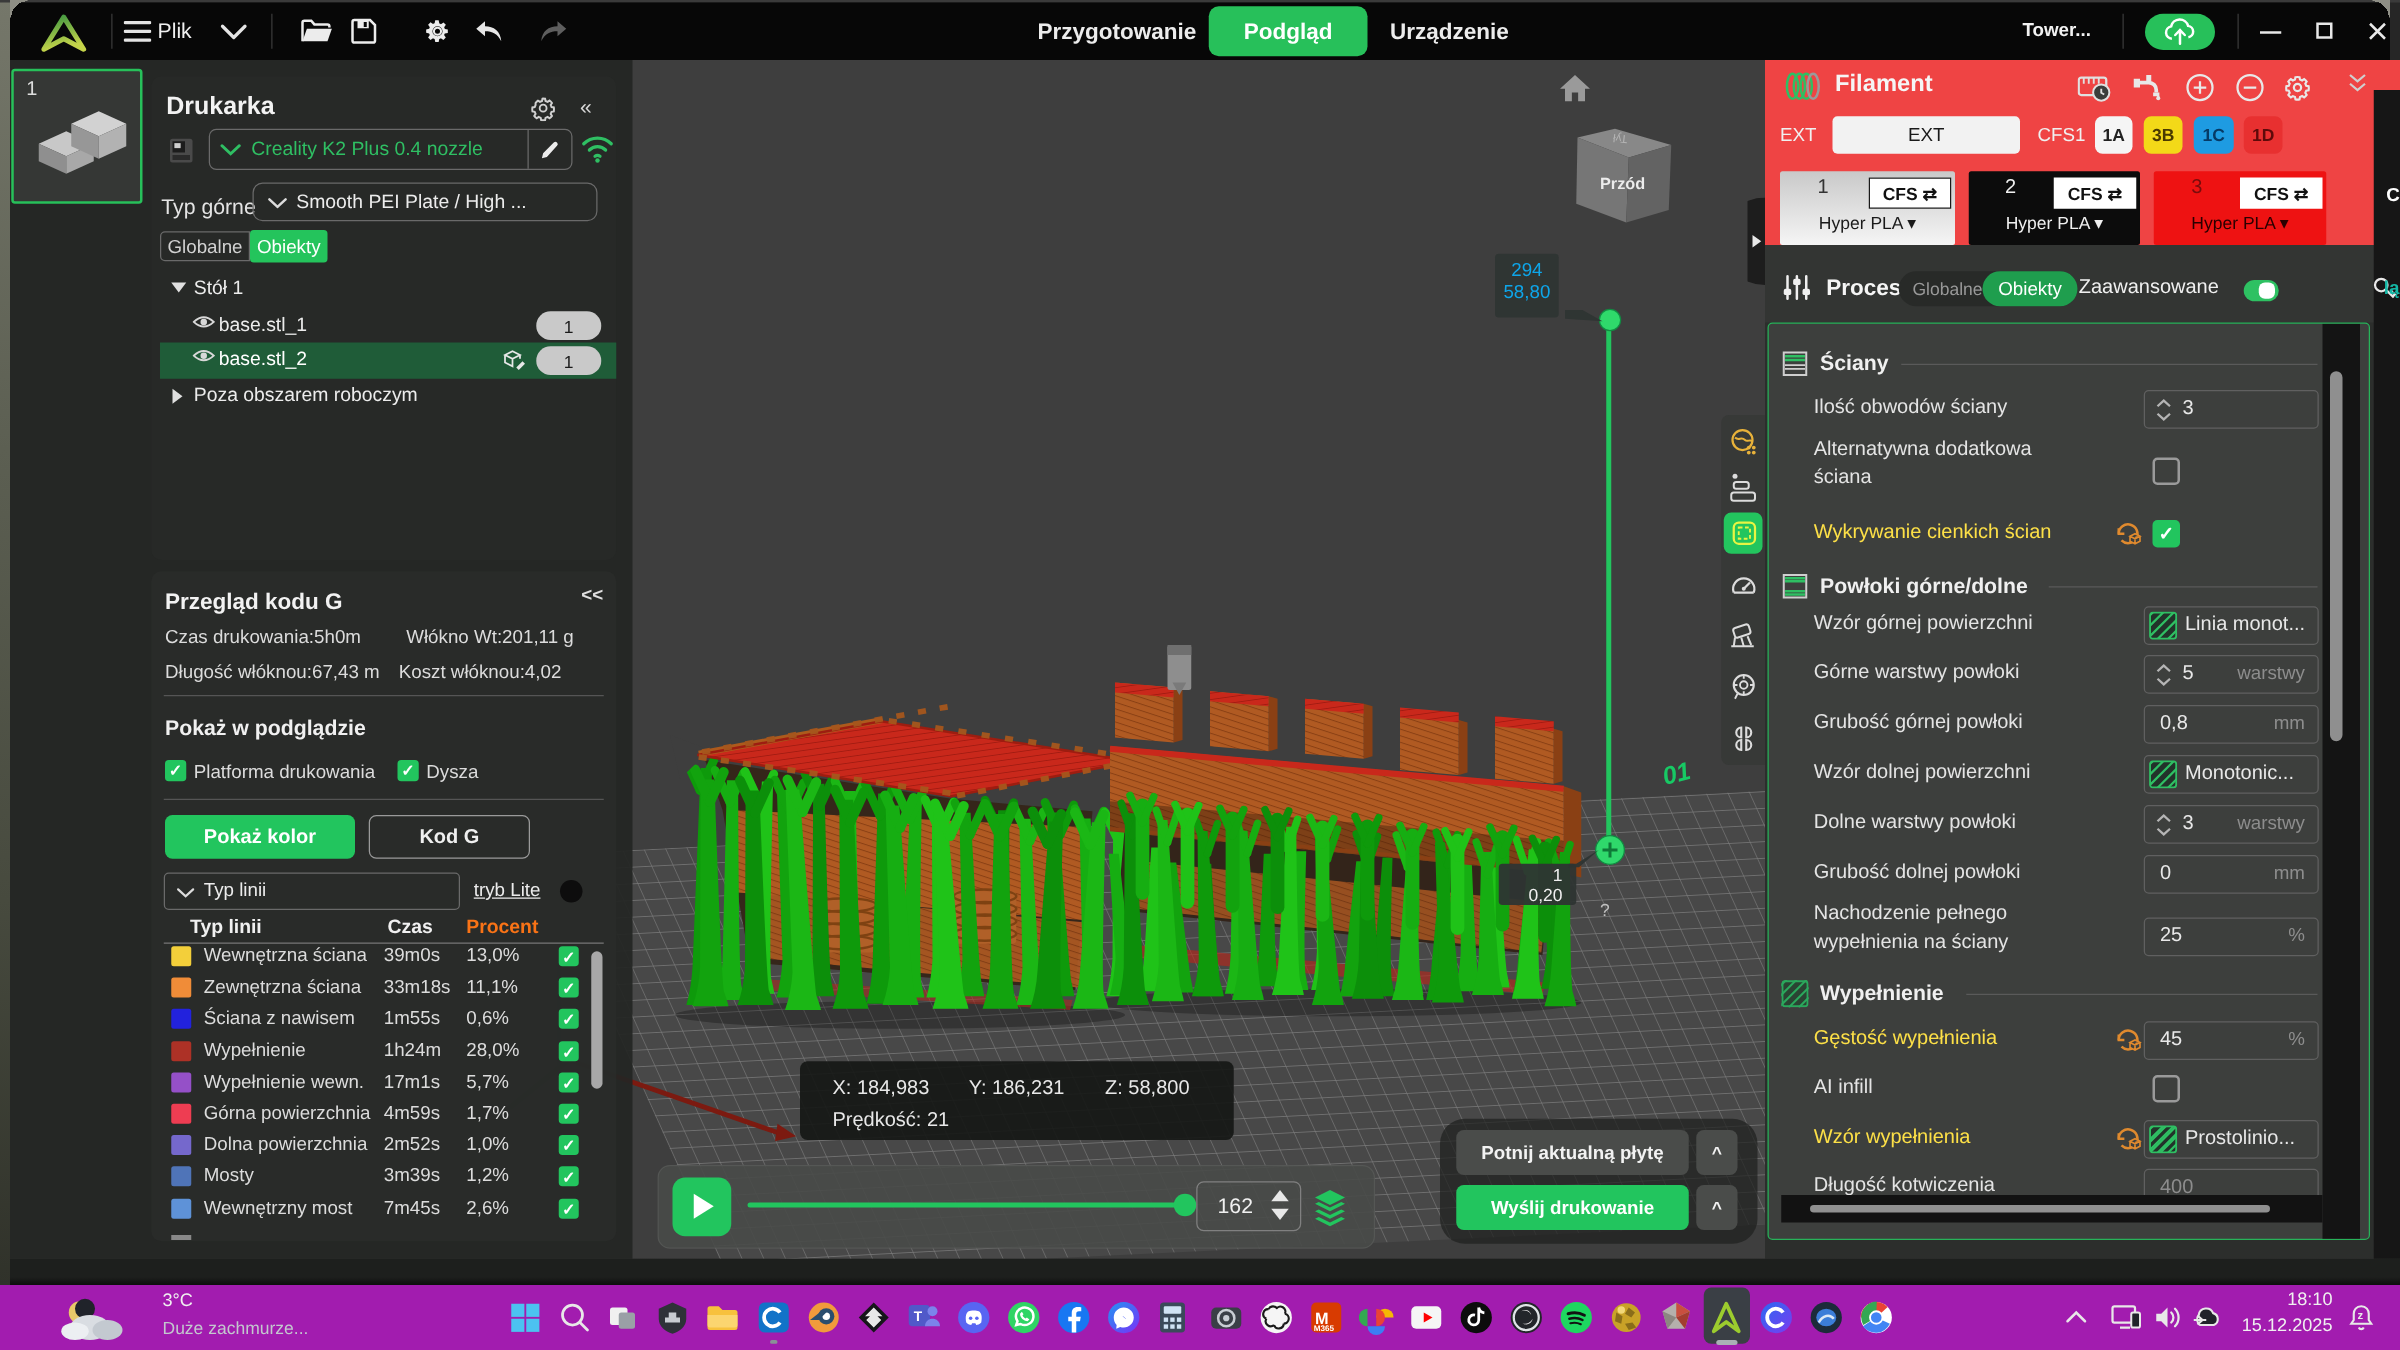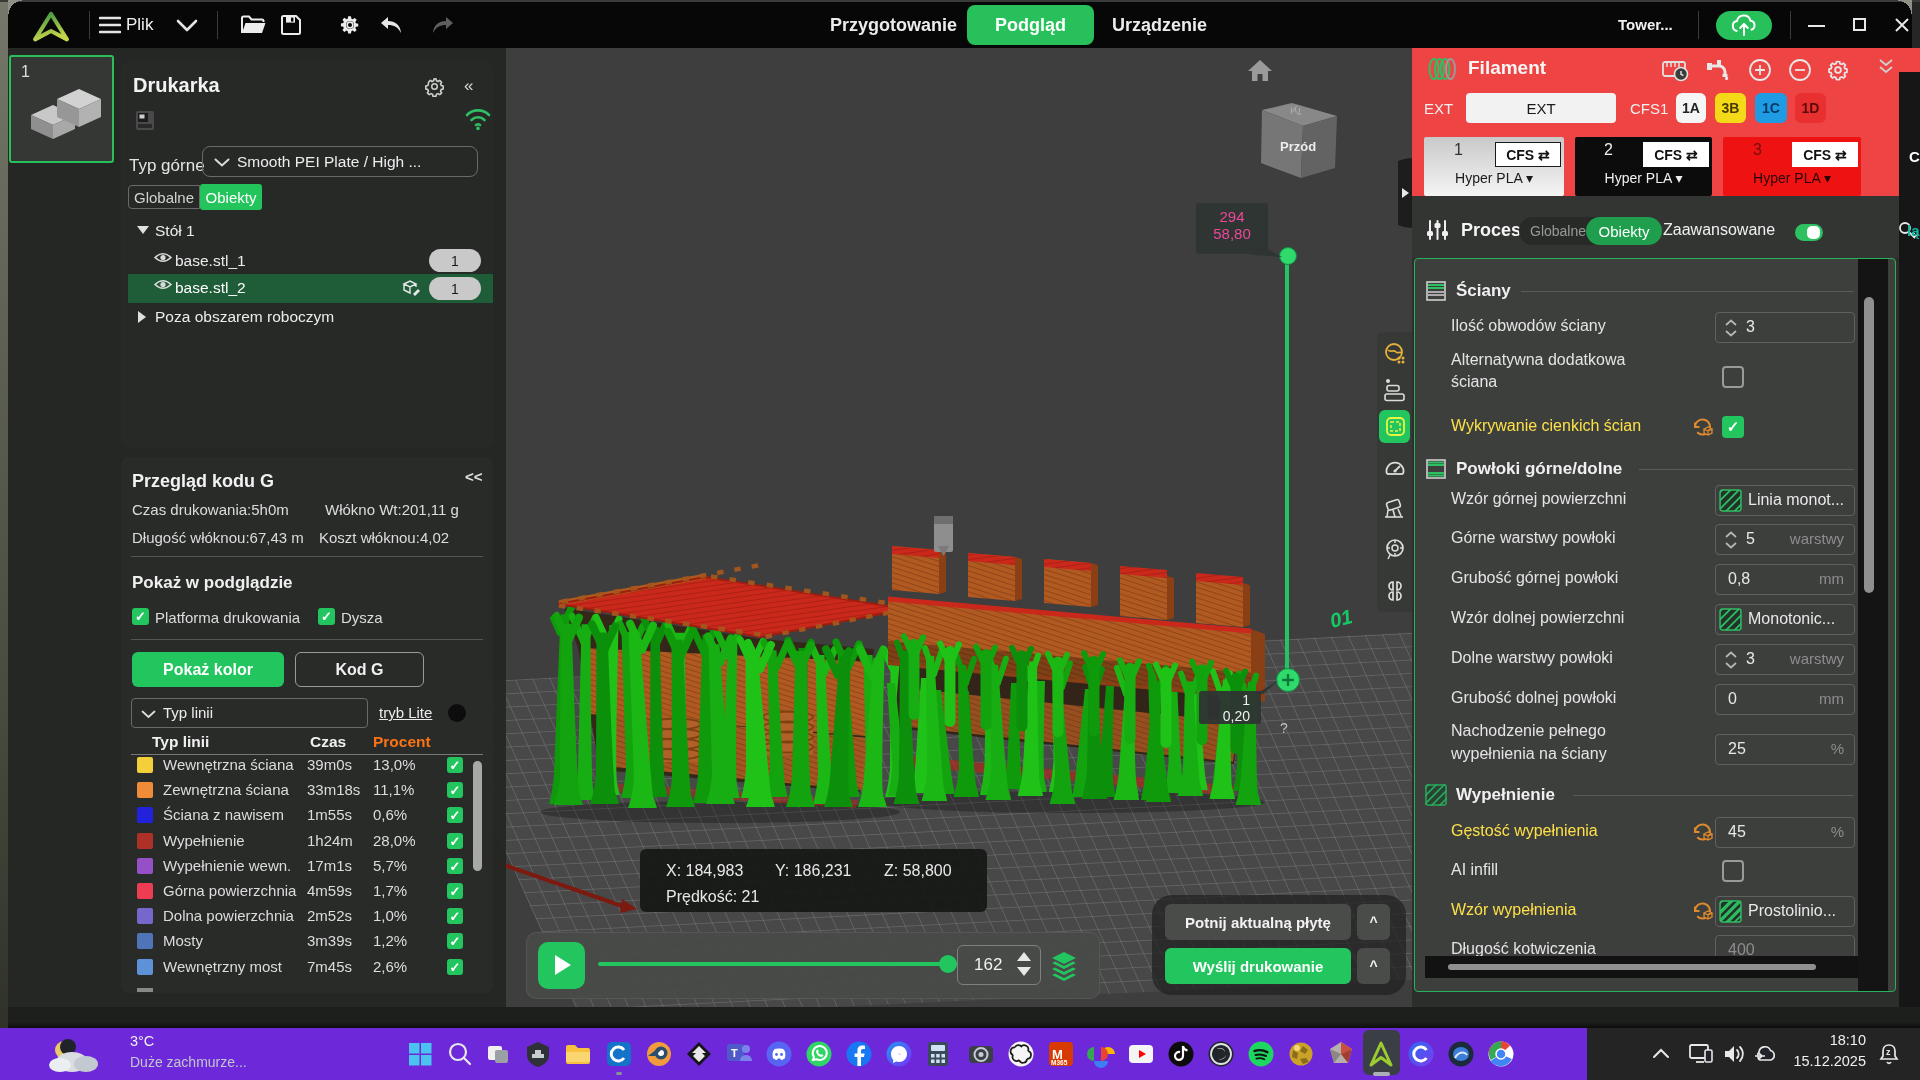--- a/index.html
+++ b/index.html
@@ -30,21 +30,21 @@
 #setp{left:2px;top:210px;width:482px;height:734px;background:#3d3f3d;border:1px solid #27b35a;border-radius:4px;color:#e8e8e8;overflow:hidden}
 .rowlab{font-size:16px;color:#e4e4e4}
 .orange{color:#fde047}
 .vbox{position:absolute;left:300px;width:140px;height:31px;border:1px solid #606060;border-radius:4px;font-size:16px;color:#e8e8e8}
 .suff{position:absolute;right:10px;top:5px;color:#8d8d8d;font-size:15px}
 .cb{width:22px;height:22px;border:2px solid #9a9a9a;border-radius:4px}
 .cbg{width:22px;height:22px;background:#22c55e;border-radius:4px;display:flex;align-items:center;justify-content:center;color:#fff;font-weight:bold;font-size:15px}
 .sechd{font-size:17px;font-weight:bold;color:#f0f0f0}
 
 #botband{left:8px;top:1007px;width:1912px;height:21px;background:linear-gradient(#1d1f1d 70%,#0d0d0d)}
-#taskbar{left:0;top:1028px;width:1587px;height:52px;background:#6d28d9;color:#e8e8e8}
+#taskbar{left:0;top:1028px;width:1920px;height:52px;background:#a21caf;color:#e8e8e8}
 </style></head>
 <body>
 <div id="stage">
 
 <div class="ab" style="left:0;top:0;width:8px;height:1028px;background:linear-gradient(#75776a,#5c5f52 35%,#474a3e 70%,#30322a)"></div>
 <div class="ab" style="left:1912px;top:0;width:8px;height:1028px;background:#262626"></div>
 <div class="ab" style="left:0;top:0;width:1920px;height:2px;background:#3a3a3a"></div>
 
 <svg id="vp" class="ab" viewBox="0 0 1912 959">
 <defs>
@@ -336,20 +336,30 @@
         <path fill="#d0d0d0" d="M12 8a4 4 0 100 8 4 4 0 000-8zm0 6.3A2.3 2.3 0 1112 9.7a2.3 2.3 0 010 4.6z"></path>
         <path fill="none" stroke="#d0d0d0" stroke-width="1.8" d="M12 3.2c.6 0 1.2.06 1.8.18l.4 2.1 1.9.8 1.8-1.2a9 9 0 012.2 2.2l-1.2 1.8.8 1.9 2.1.4a9 9 0 010 3.6l-2.1.4-.8 1.9 1.2 1.8a9 9 0 01-2.2 2.2l-1.8-1.2-1.9.8-.4 2.1a9 9 0 01-3.6 0l-.4-2.1-1.9-.8-1.8 1.2a9 9 0 01-2.2-2.2l1.2-1.8-.8-1.9-2.1-.4a9 9 0 010-3.6l2.1-.4.8-1.9L5.1 7.3a9 9 0 012.2-2.2l1.8 1.2 1.9-.8.4-2.1A9 9 0 0112 3.2z"></path>
       </svg>
  <div class="ab" style="left:343px;top:15px;font-size:17px;color:#d8d8d8;letter-spacing:-2px">«&nbsp;</div>
  <svg class="ab" style="left:14px;top:48px" width="20" height="23" viewBox="0 0 20 23">
         <rect x="1" y="2" width="18" height="19" rx="2" fill="#4a4a4a"></rect>
         <rect x="3" y="4" width="10" height="9" fill="#1c1c1c"></rect>
         <rect x="4.5" y="5.5" width="5" height="4" fill="#cfcfcf"></rect>
         <rect x="3" y="15" width="14" height="4" fill="#2a2a2a"></rect>
       </svg>
+ <div class="ab inbox" style="left:46px;top:42px;width:291px;height:33px">
+  <svg class="ab" style="left:8px;top:11px" width="17" height="10" viewBox="0 0 17 10">
+          <path d="M1.5 1.5 L8.5 8 L15.5 1.5" stroke="#2fbf63" stroke-width="2.2" fill="none" stroke-linecap="round"></path>
+        </svg>
+  <div class="ab grn" style="left:33px;top:7px;font-size:15.5px">Creality K2 Plus 0.4 nozzle</div>
+  <div class="ab" style="left:254px;top:0;width:1px;height:31px;background:#6a6a6a"></div>
+  <svg class="ab" style="left:263px;top:7px" width="18" height="18" viewBox="0 0 18 18">
+          <path d="M2.5 15.5 L3.5 11.5 L12 3 a1.8 1.8 0 0 1 2.6 0 a1.8 1.8 0 0 1 0 2.6 L6.5 14.5 Z" fill="#ececec"></path>
+        </svg>
+ </div>
  <svg class="ab" style="left:342px;top:44px" width="30" height="28" viewBox="0 0 30 28">
         <g stroke="#2fbf63" fill="none" stroke-linecap="round">
           <path d="M4 10 a15.5 15.5 0 0 1 22 0" stroke-width="2.6"></path>
           <path d="M8.5 15 a9.2 9.2 0 0 1 13 0" stroke-width="2.6"></path>
           <path d="M13 20 a3.4 3.4 0 0 1 4 0" stroke-width="2.6"></path>
         </g>
         <circle cx="15" cy="23.4" r="1.8" fill="#2fbf63"></circle>
       </svg>
  <div class="ab" style="left:8px;top:95px;font-size:17px;color:#e4e4e4">Typ górne</div>
  <div class="ab inbox" style="left:81px;top:85px;width:276px;height:31px;border-radius:8px">
@@ -703,21 +713,21 @@
  <polygon points="45,26 79,16 77,68 43,78" fill="#636363"></polygon>
  <text x="22" y="51" fill="#ececec" font-size="13" font-weight="bold" font-family="Liberation Sans">Przód</text>
  <text x="36" y="14" fill="#b5b5b5" font-size="9" transform="rotate(186 40 11)">Tył</text>
 </svg>
 <div class="ab" style="left:1285px;top:260px;width:4px;height:420px;background:#22c55e"></div>
 <div class="ab" style="left:1279px;top:247px;width:18px;height:18px;background:#2fd96b;border:1.5px solid #128a42;border-radius:50%"></div>
 <div class="ab" style="left:1276px;top:668px;width:24px;height:24px;background:#2fd96b;border:1.5px solid #128a42;border-radius:50%"></div>
 <svg class="ab" style="left:1280px;top:672px" width="16" height="16" viewBox="0 0 16 16">
       <path d="M8 2v12M2 8h12" stroke="#0e7a38" stroke-width="2.4"></path>
     </svg>
-<div class="ab" style="left:1196px;top:203px;width:72px;height:51px;background:rgba(46,53,51,0.95);border-radius:3px;color:#ec4899;font-size:15px;text-align:center">
+<div class="ab" style="left:1196px;top:203px;width:51px;height:51px;background:rgba(46,53,51,0.95);border-radius:3px;color:#0ea5e9;font-size:15px;text-align:center">
       <div style="margin-top:5px">294</div>
       <div>58,80</div>
     </div>
 <div class="ab" style="left:0;top:0">
       <svg class="ab" style="left:1252px;top:248px" width="32" height="12" viewBox="0 0 32 12">
         <polygon points="0,0 14,0 30,9 0,7" fill="rgba(46,53,51,0.95)"></polygon>
       </svg>
     </div>
 <div class="ab" style="left:1199px;top:691px;width:62px;height:33px;background:rgba(46,53,51,0.95);border-radius:3px;color:#f0f0f0;font-size:14px;text-align:right;padding-right:11px">
       <div style="margin-top:1px">1</div>

